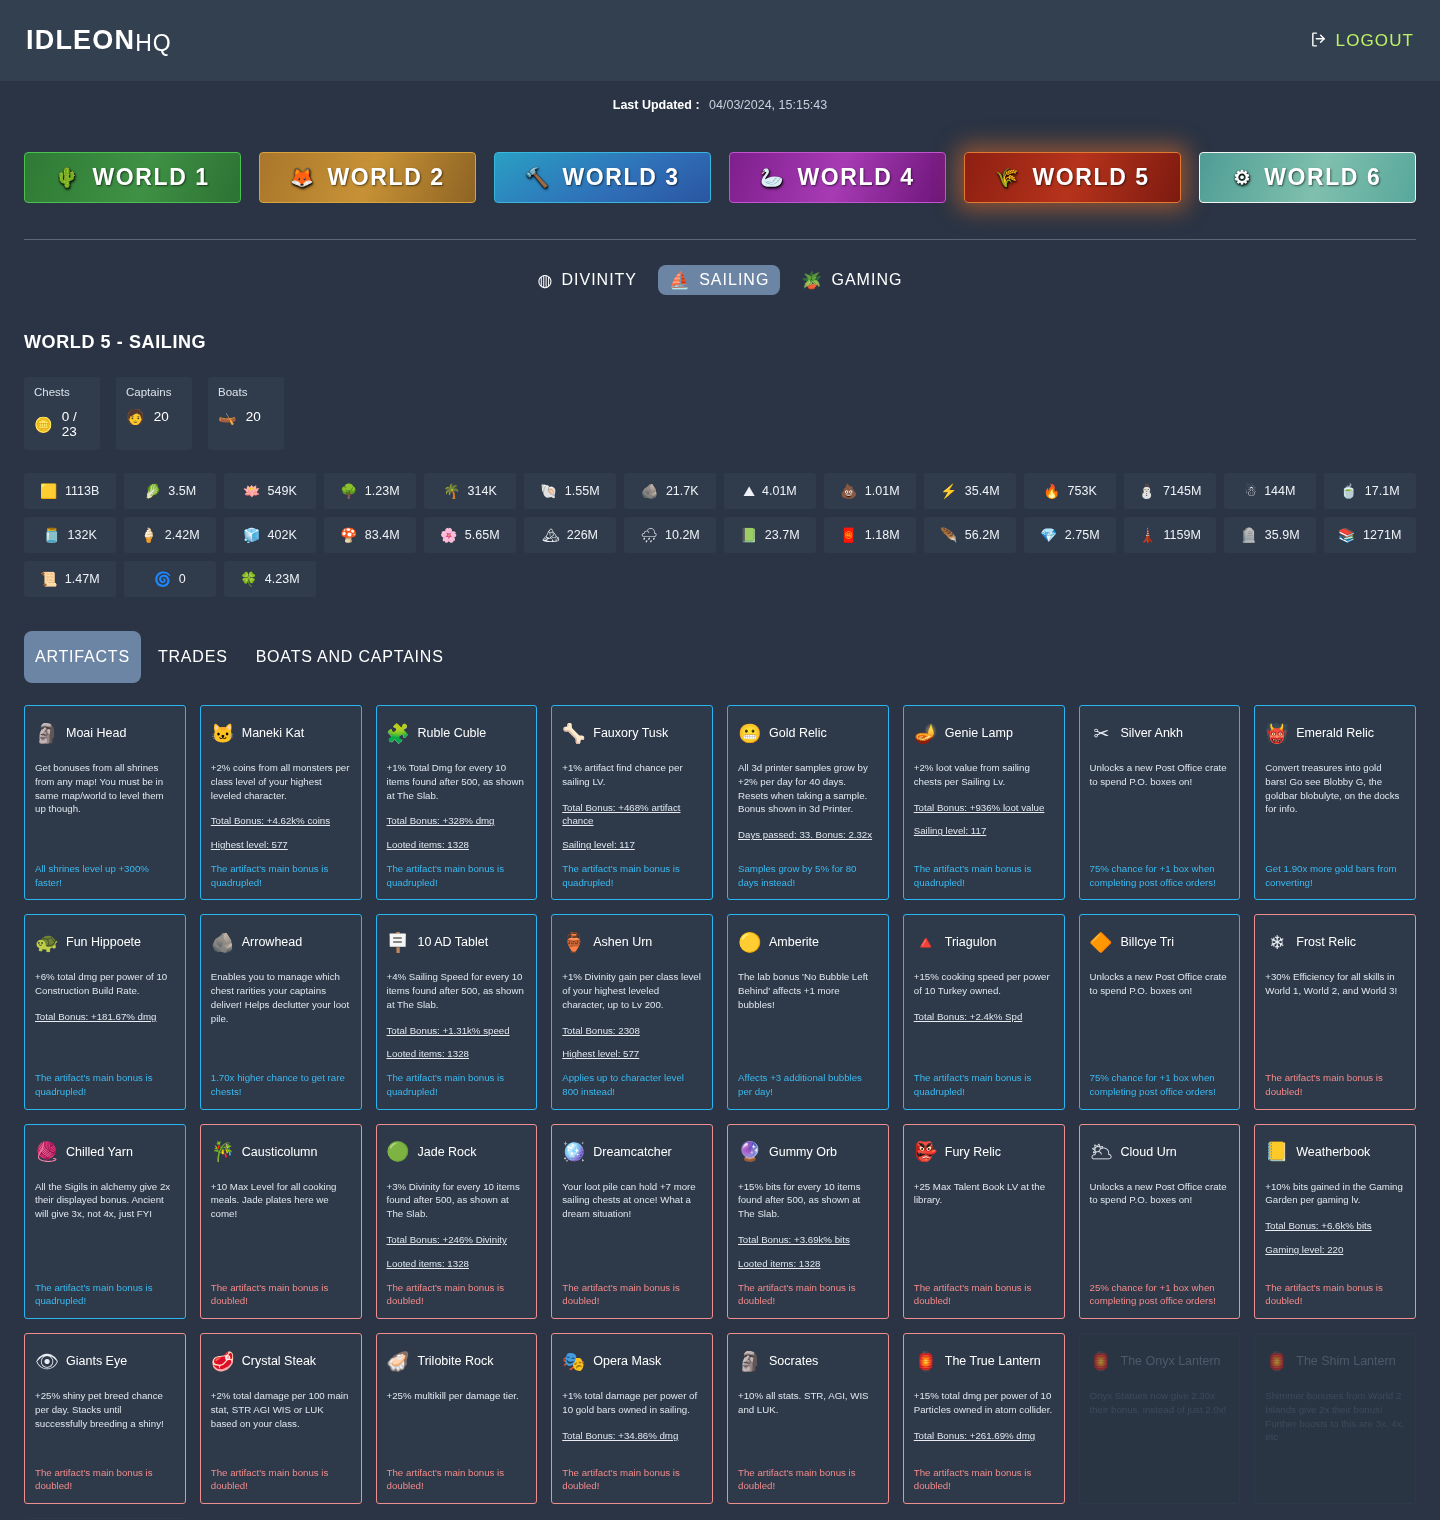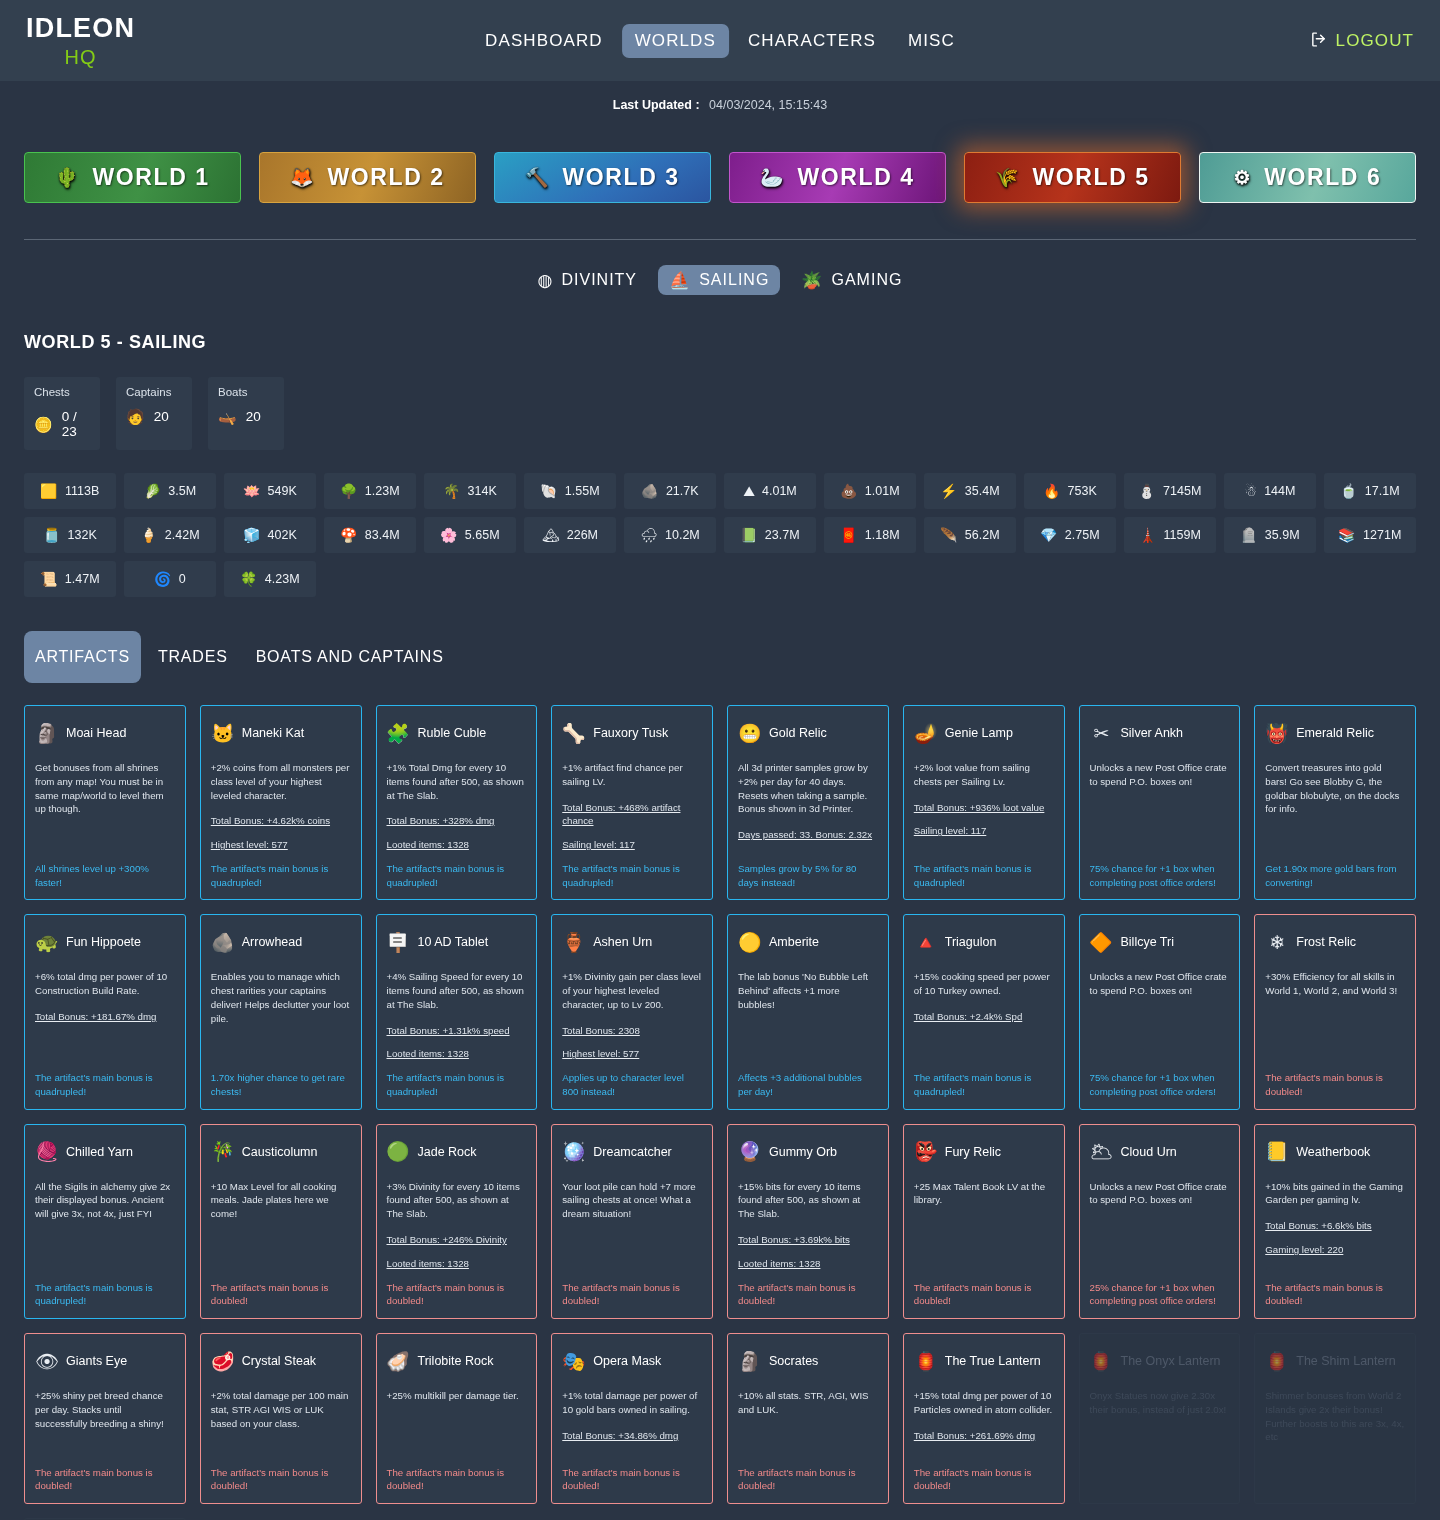--- a/index.html
+++ b/index.html
@@ -11,23 +11,23 @@
     color:#e9edf2;
     -webkit-font-smoothing:antialiased;
   }
 
   
   .topbar{
     height:81px; background:#33404f;
     display:flex; align-items:center; padding:0 26px;
     position:relative;
   }
-  .brand{ display:flex; flex-direction:column; align-items:center; line-height:1; }
+  .brand{ display:flex; flex-direction:row; align-items:center; line-height:1; }
   .brand .b1{ font-size:27px; font-weight:700; letter-spacing:1.2px; color:#fff; }
-  .brand .b2{ font-size:20px; font-weight:400; letter-spacing:1px; color:#84cc16; margin-top:5px; }
+  .brand .b2{ font-size:23px; font-weight:400; letter-spacing:1px; color:#ffffff; margin-top:5px; }
   .mainnav{
     position:absolute; left:50%; transform:translateX(-50%);
     display:flex; align-items:center; gap:6px;
   }
   .navitem{
     font-size:17px; letter-spacing:1.1px; color:#fff;
     padding:7px 13px; border-radius:7px; cursor:pointer; white-space:nowrap;
   }
   .navitem.active{ background:#6d85a4; }
   .logout{
@@ -141,26 +141,20 @@
   .cfoot.red{ color:#f28a8a; }
 </style>
 </head>
 <body>
 
 <div class="topbar">
   <div class="brand">
     <div class="b1">IDLEON</div>
     <div class="b2">HQ</div>
   </div>
-  <div class="mainnav" id="mainnav">
-      <div class="navitem">DASHBOARD</div>
-      <div class="navitem active">WORLDS</div>
-      <div class="navitem">CHARACTERS</div>
-      <div class="navitem">MISC</div>
-    </div>
   <div class="logout">
     <span>
       <svg width="17" height="17" viewBox="0 0 24 24" fill="none" stroke="#ffffff" stroke-width="2" stroke-linecap="round" stroke-linejoin="round">
         <path d="M9 3H5a1 1 0 0 0-1 1v16a1 1 0 0 0 1 1h4"></path>
         <polyline points="15 16 20 11 15 6"></polyline>
         <line x1="20" y1="11" x2="9" y2="11"></line>
       </svg>
     </span>
     <span>LOGOUT</span>
   </div>

